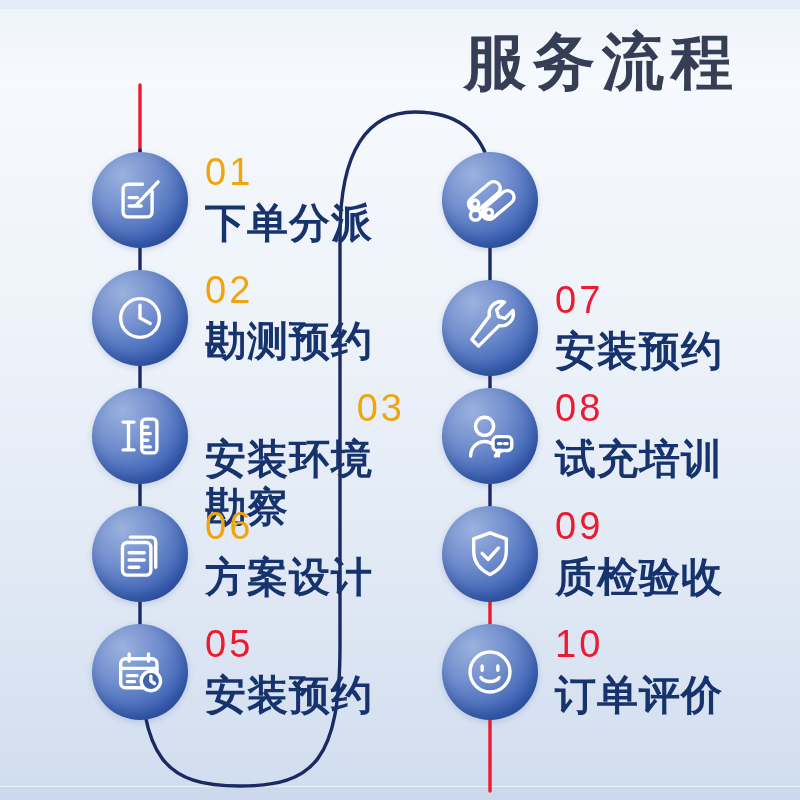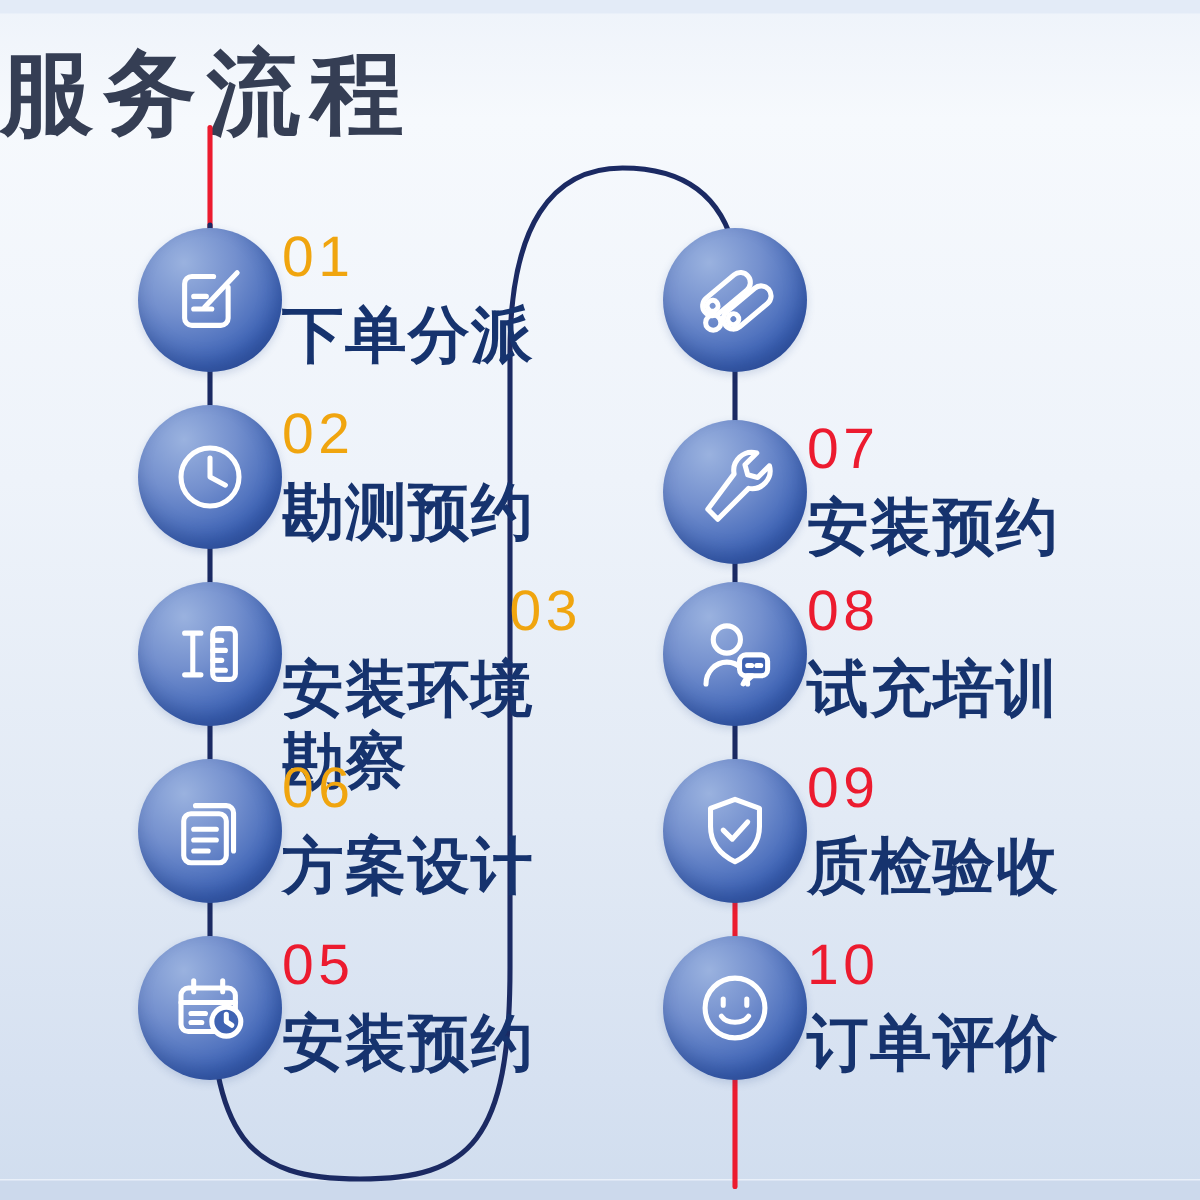--- a/index.html
+++ b/index.html
@@ -4,35 +4,35 @@
 <style>
   html,body{margin:0;padding:0;}
   body{font-family:"Liberation Sans","DejaVu Sans",sans-serif;}
   .poster{
     position:relative;width:800px;height:800px;overflow:hidden;
     background:linear-gradient(180deg,#eef3fa 0%,#f6f9fd 10%,#eef3fa 40%,#e2eaf5 68%,#d6e1f1 90%,#d0ddee 100%);
   }
   .strip-top{position:absolute;left:0;top:0;width:800px;height:9px;background:#e3ebf7;}
   .strip-bottom{position:absolute;left:0;top:786px;width:800px;height:14px;background:#ccd9ec;border-top:1px solid #e9f0f9;}
   .title{
-    position:absolute;left:0;top:20px;width:740px;text-align:left;
+    position:absolute;left:0;top:20px;width:740px;text-align:right;
     font-size:62px;font-weight:900;letter-spacing:7px;color:#353E54;
   }
   .connectors{position:absolute;left:0;top:0;pointer-events:none;}
   .step{position:absolute;display:flex;align-items:flex-start;}
   .step.left{left:92px;}
   .step.right{left:442px;}
   .circle{
     width:96px;height:96px;border-radius:50%;flex:0 0 auto;
     display:flex;align-items:center;justify-content:center;
     background:radial-gradient(circle at 32% 24%,#9ab2df 0%,#7490ce 35%,#3d63b6 72%,#27489a 100%);
     box-shadow:inset -3px -7px 12px rgba(18,38,92,.28), 0 2px 6px rgba(40,70,140,.18);
   }
   .circle svg{width:58px;height:58px;}
-  .texts{padding-top:1px;width:200px;}
+  .texts{margin-left:17px;padding-top:1px;width:200px;}
   .step-num{font-size:38px;font-weight:500;letter-spacing:3px;line-height:1.05;}
   .step-label{font-size:41px;font-weight:800;color:#16336E;letter-spacing:1px;line-height:1.18;margin-top:6px;white-space:pre-line;}
   .ic{fill:none;stroke:#fff;stroke-width:2.8;stroke-linecap:round;stroke-linejoin:round;}
   .ic-fill{fill:#3f63b3;stroke:#fff;stroke-width:2.8;stroke-linecap:round;stroke-linejoin:round;}
 </style>
 </head>
 <body>
 
 <div class="poster">
   <div class="strip-top"></div>

